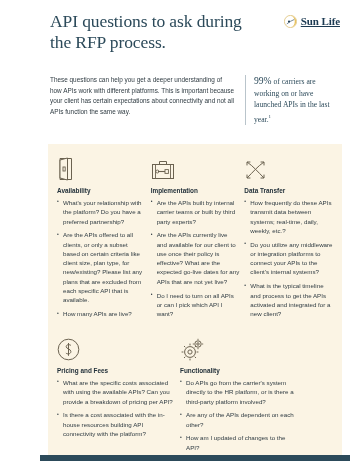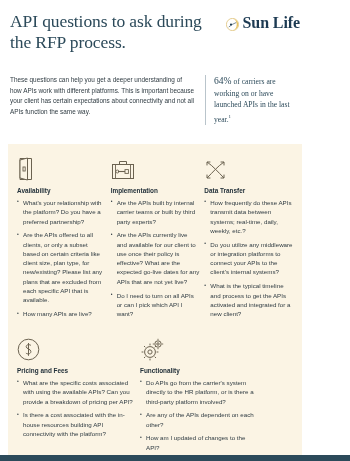--- a/index.html
+++ b/index.html
@@ -2,43 +2,44 @@
 <html><head>
 <meta charset="utf-8">
 <style>
   * { box-sizing: border-box; margin: 0; padding: 0; }
   html, body {
     width: 350px; height: 461px;
     background: #ffffff;
     font-family: "Liberation Sans", sans-serif;
     overflow: hidden;
   }
-  .page { position: relative; width: 310px; height: 461px; background:#fff; }
+  .page { position: relative; width: 310px; height: 461px; background:#fff;margin-left:40px; }
 
   
   .header {
     display:flex; align-items:flex-start; justify-content:space-between;
     padding: 11px 10px 0 10px;
   }
   .title {
     font-family: "Liberation Serif", serif;
     font-size: 17.5px;
     line-height: 21px;
     color: #2c4a5a;
     letter-spacing: -0.1px;
     max-width: 215px;
   }
   .logo { display:flex; align-items:center; gap:4px; padding-top:3px; }
   .logo-mark { width:13px; height:13px; position:relative; flex:none; }
   .logo-text {
     font-family: "Liberation Serif", serif;
     font-weight: bold;
-    font-size: 16px;
+    font-size: 11px;
     color: #1c3a52;
     letter-spacing: -0.1px;
+    text-decoration: underline;
   }
 
   
   .intro-wrap {
     display:flex; padding: 22px 10px 0 10px; gap: 10px;
   }
   .intro-text {
     flex: 1 1 auto;
     font-size: 6.4px;
     line-height: 10.6px;
@@ -119,21 +120,21 @@
           <circle cx="10" cy="13" r="2.1" fill="#1c3a52"></circle>
         </svg>
       </span>
       <span class="logo-text">Sun Life</span>
     </div>
   </div>
 
   <div class="intro-wrap">
     <div class="intro-text">These questions can help you get a deeper understanding of how APIs work with different platforms. This is important because your client has certain expectations about connectivity and not all APIs function the same way.</div>
     <div class="callout">
-      <span class="pct">64%</span><span> of carriers are working on or have launched APIs in the last year.</span><sup>1</sup>
+      <span class="pct">99%</span><span> of carriers are working on or have launched APIs in the last year.</span><sup>1</sup>
     </div>
   </div>
 
   <div class="panel">
 
     <div class="grid">
 
       <div class="col">
         <div class="icon-box">
           <svg width="17" height="24" viewBox="0 0 17 24">

